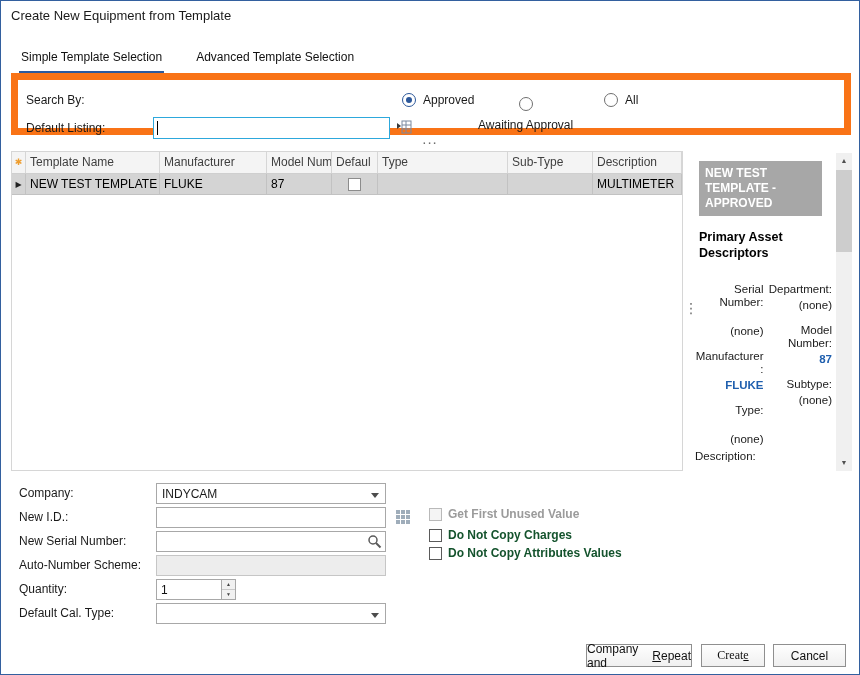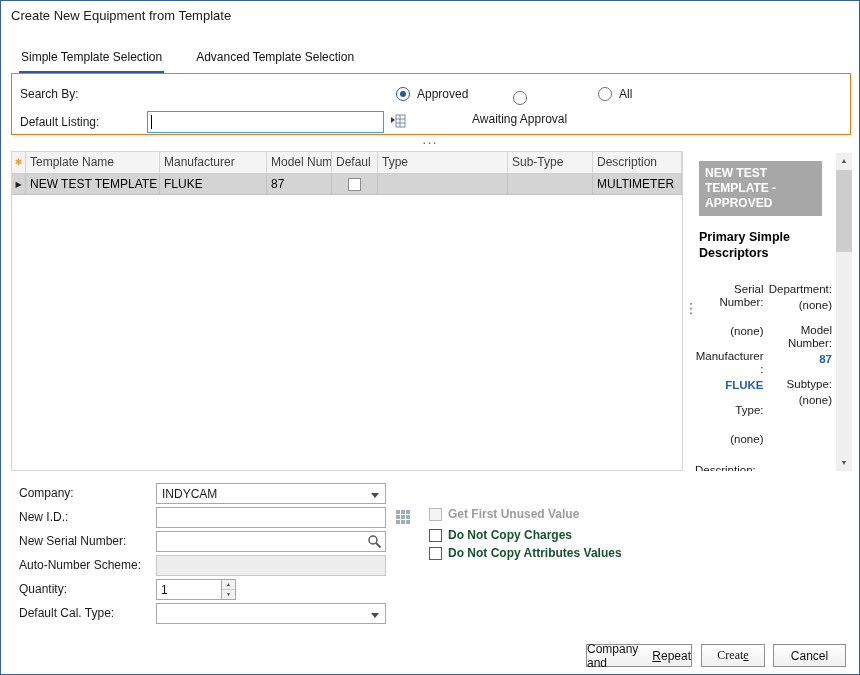--- a/index.html
+++ b/index.html
@@ -7,21 +7,21 @@
   .dialog { position:relative; width:860px; height:675px; background:#fff;
             border:1px solid #33609f; overflow:hidden; font-size:12px; color:#1a1a1a; }
   .abs { position:absolute; }
 
   
   .tabs { display:flex; gap:30px; }
   .tab { padding:3px 2px 7px; font-size:12px; color:#111; cursor:default; }
   .tab.active { border-bottom:2px solid #2c5a9c; }
 
   
-  .panel { border:1px solid #f97316; background:#fff; }
+  .panel { border:7px solid #f97316; background:#fff; }
 
   
   .combo { border:1px solid #a8a8a8; background:#fff; }
   .combo .val { position:absolute; left:5px; top:3px; white-space:nowrap; }
   .combo .arr { position:absolute; right:6px; top:9px; width:0; height:0;
                 border-left:4px solid transparent; border-right:4px solid transparent;
                 border-top:5px solid #4c4c4c; }
   .field { position:absolute; left:155px; width:230px; height:21px;
            border:1px solid #a8a8a8; background:#fff; }
   .field input { border:none; outline:none; width:100%; height:100%; padding:0 4px;
@@ -55,21 +55,21 @@
   .pv-content { position:absolute; left:0; top:0; right:16px; bottom:0; overflow:hidden; }
   .pv-title { margin:8px 14px 0 6px; background:#a7a7a7; color:#fff; font-weight:bold;
               font-size:12px; line-height:15px; padding:5px 6px; }
   .pv-section { margin:13px 10px 0 6px; font-weight:bold; font-size:12.5px; line-height:16px; color:#000; }
   .pv-cols { display:flex; margin:10px 4px 0 2px; }
   .pv-col { width:50%; text-align:right; font-size:11.5px; }
   .pv-label { margin-top:12px; line-height:13px; overflow-wrap:break-word; }
   .pv-value { margin-top:3px; line-height:13px; }
   .pv-value.gap { margin-top:16px; }
   .blue { color:#1f5fae; font-weight:bold; }
-  .pv-desc-label { margin:18px 4px 0 2px; font-size:11.5px; text-align:left; }
+  .pv-desc-label { margin:4px 4px 0 2px; font-size:11.5px; text-align:left; }
 
   
   .scrollbar { position:absolute; right:0; top:0; width:16px; height:100%; background:#f0f0f0; }
   .sb-btn { position:absolute; width:16px; height:16px; font-size:7px; color:#505050;
             text-align:center; line-height:16px; }
   .sb-btn.down { bottom:0; }
   .sb-thumb { position:absolute; top:17px; left:0; width:16px; height:82px; background:#cdcdcd; }
 
   
   .cb-row { position:absolute; display:flex; align-items:center; gap:6px;font-weight:bold; }
@@ -167,21 +167,21 @@
       <div class="g-cell" style="width:85px;"></div>
       <div class="g-cell" style="flex:1;">MULTIMETER</div>
     </div>
   </div>
 
   <div class="abs grip-v" style="left:683px;top:300px;">⋮</div>
 
   <div class="abs preview" style="left:692px;top:152px;width:159px;height:318px;">
     <div class="pv-content">
       <div class="pv-title">NEW TEST TEMPLATE - APPROVED</div>
-      <div class="pv-section">Primary Simple Descriptors</div>
+      <div class="pv-section">Primary Asset Descriptors</div>
       <div class="pv-cols">
         <div class="pv-col">
           <div class="pv-label">Serial Number:</div>
           <div class="pv-value gap">(none)</div>
           <div class="pv-label">Manufacturer:</div>
           <div class="pv-value blue">FLUKE</div>
           <div class="pv-label">Type:</div>
           <div class="pv-value gap">(none)</div>
         </div>
         <div class="pv-col">

